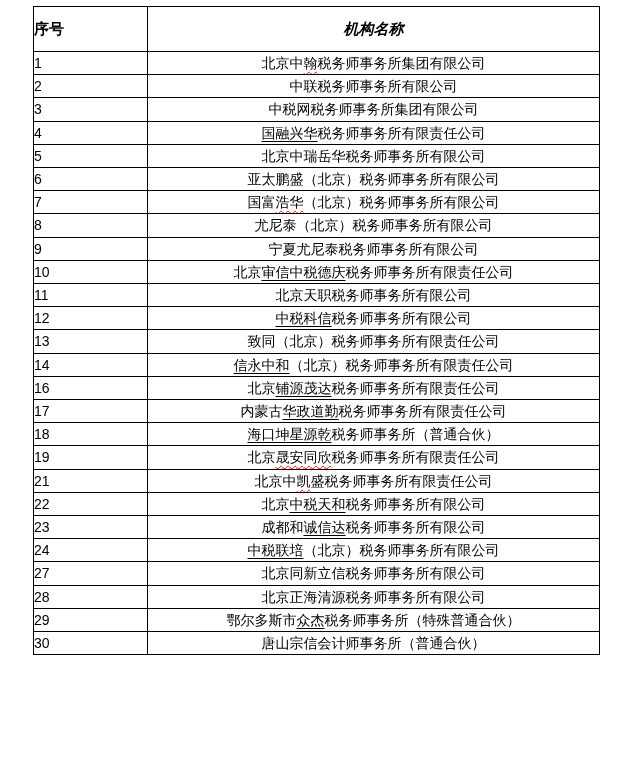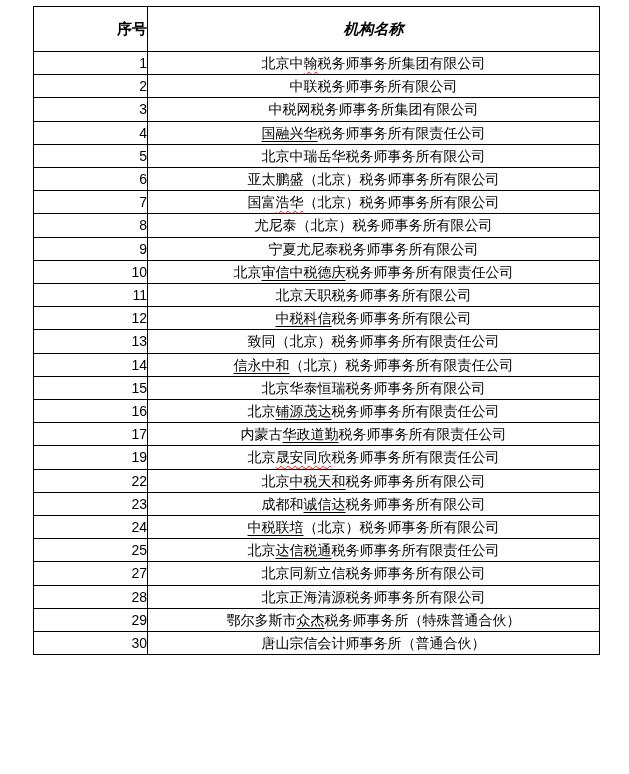--- a/index.html
+++ b/index.html
@@ -27,21 +27,21 @@
   table.org-table td {
     border: 1.5px solid #000000;
     color: #000000;
     background: #ffffff;
     padding: 0;
     overflow: hidden;
     white-space: nowrap;
   }
   th.col-index-h, td.col-index {
     width: 113px;
-    text-align: right;
+    text-align: left;
   }
   th.col-name-h {
     text-align: center;
     font-style: italic;
   }
   table.org-table th {
     height: 44px;
     font-size: 15px;
     font-weight: bold;
     vertical-align: middle;
@@ -134,50 +134,50 @@
         </tr>
         <tr>
           <td class="col-index">13</td>
           <td class="col-name"><span>致同（北京）税务师事务所有限责任公司</span></td>
         </tr>
         <tr>
           <td class="col-index">14</td>
           <td class="col-name"><span class="squiggle-green">信永中和</span><span>（北京）税务师事务所有限责任公司</span></td>
         </tr>
         <tr>
-          <td class="col-index">15</td>
-          <td class="col-name"><span>北京华泰恒瑞税务师事务所有限公司</span></td>
-        </tr>
-        <tr>
           <td class="col-index">16</td>
           <td class="col-name"><span>北京</span><span class="squiggle-green">铺源茂达</span><span>税务师事务所有限责任公司</span></td>
         </tr>
         <tr>
           <td class="col-index">17</td>
           <td class="col-name"><span>内蒙古</span><span class="squiggle-green">华政道勤</span><span>税务师事务所有限责任公司</span></td>
         </tr>
         <tr>
+          <td class="col-index">18</td>
+          <td class="col-name"><span class="squiggle-green">海口坤星源乾</span><span>税务师事务所（普通合伙）</span></td>
+        </tr>
+        <tr>
           <td class="col-index">19</td>
           <td class="col-name"><span>北京</span><span class="squiggle-red">晟安同欣</span><span>税务师事务所有限责任公司</span></td>
+        </tr>
+        <tr>
+          <td class="col-index">21</td>
+          <td class="col-name"><span>北京中</span><span class="squiggle-red">凯</span><span>盛税务师事务所有限责任公司</span></td>
         </tr>
         <tr>
           <td class="col-index">22</td>
           <td class="col-name"><span>北京</span><span class="squiggle-green">中税天和</span><span>税务师事务所有限公司</span></td>
         </tr>
         <tr>
           <td class="col-index">23</td>
           <td class="col-name"><span>成都和</span><span class="squiggle-green">诚信达</span><span>税务师事务所有限公司</span></td>
         </tr>
         <tr>
           <td class="col-index">24</td>
           <td class="col-name"><span class="squiggle-green">中税联培</span><span>（北京）税务师事务所有限公司</span></td>
-        </tr>
-        <tr>
-          <td class="col-index">25</td>
-          <td class="col-name"><span>北京</span><span class="squiggle-green">达信税通</span><span>税务师事务所有限责任公司</span></td>
         </tr>
         <tr>
           <td class="col-index">27</td>
           <td class="col-name"><span>北京同新立信税务师事务所有限公司</span></td>
         </tr>
         <tr>
           <td class="col-index">28</td>
           <td class="col-name"><span>北京正海清源税务师事务所有限公司</span></td>
         </tr>
         <tr>

